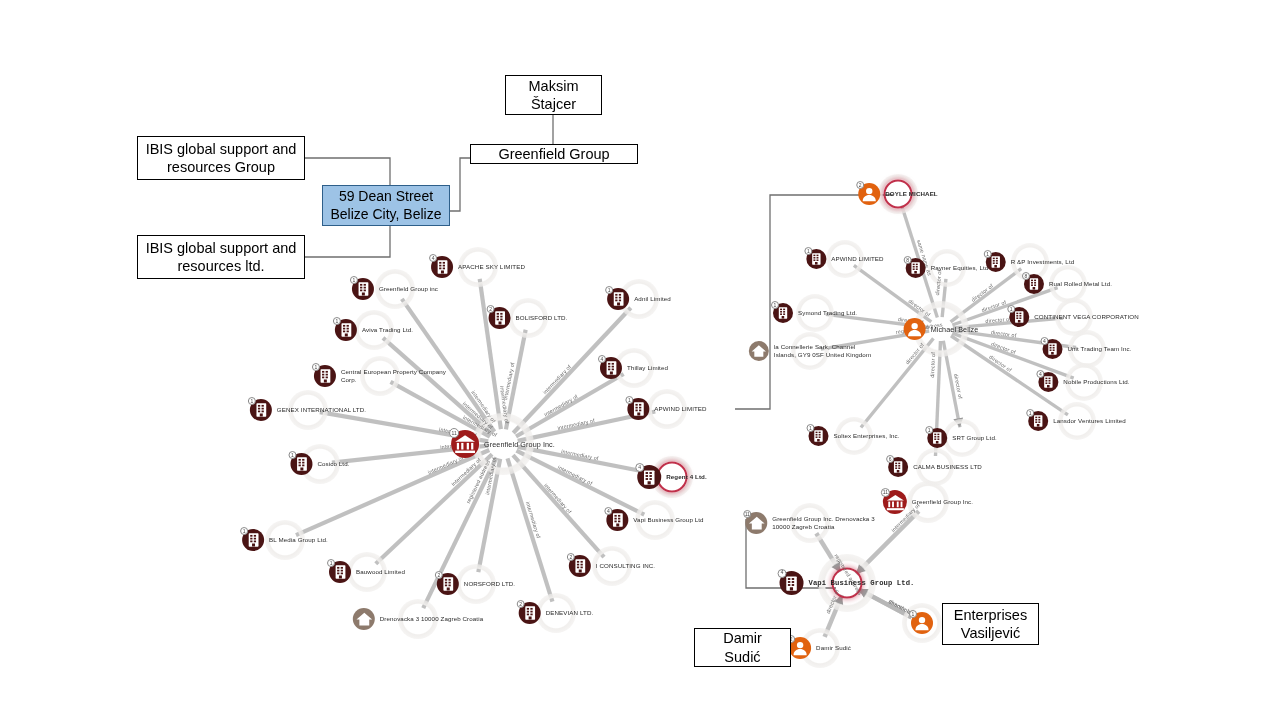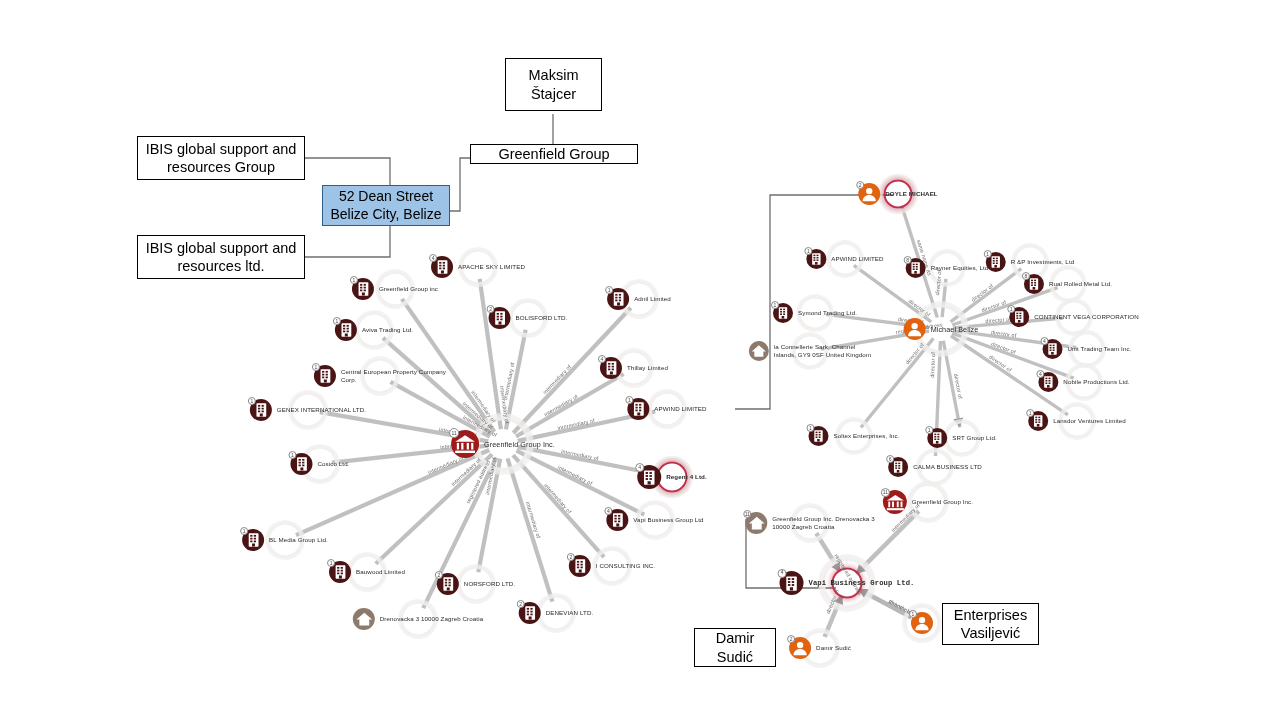--- a/index.html
+++ b/index.html
@@ -829,28 +829,28 @@
       <div class="elabel" style="left: 949.27px; top: 371.923px; transform: rotate(79.095deg) translate(0px, -7px);">director of</div>
       <div class="elabel" style="left: 938.978px; top: 375.495px; transform: rotate(-87.5104deg) translate(0px, -7px);">director of</div>
       <div class="elabel" style="left: 896.943px; top: 533.057px; transform: rotate(-45deg) translate(0px, -7px);">intermediary of</div>
       <div class="elabel" style="left: 829.848px; top: 555.186px; transform: rotate(58.3392deg) translate(0px, -7px);">registered address</div>
       <div class="elabel" style="left: 834.497px; top: 613.099px; transform: rotate(-67.4428deg) translate(0px, -7px);">director of</div>
       <div class="elabel" style="left: 886.498px; top: 604.066px; transform: rotate(28.0725deg) translate(0px, -7px);">director of</div>
       <div class="elabel" style="left: 886.498px; top: 604.066px; transform: rotate(28.0725deg) translate(0px, -7px);">shareholder of</div>
     </div>
 
   <div id="callout-layer">
-      <div class="callout" style="left: 505px; top: 58px; width: 97px; height: 53px;">Maksim
+      <div class="callout" style="left: 505px; top: 75px; width: 97px; height: 40px;">Maksim
 Štajcer</div>
       <div class="callout" style="left: 137px; top: 136px; width: 168px; height: 44px;">IBIS global support and
 resources Group</div>
       <div class="callout" style="left: 137px; top: 235px; width: 168px; height: 44px;">IBIS global support and
 resources ltd.</div>
       <div class="callout" style="left: 470px; top: 144px; width: 168px; height: 20px;">Greenfield  Group</div>
-      <div class="callout highlight" style="left: 322px; top: 185px; width: 128px; height: 41px;">52 Dean  Street
+      <div class="callout highlight" style="left: 322px; top: 185px; width: 128px; height: 41px;">59 Dean  Street
 Belize City, Belize</div>
-      <div class="callout" style="left: 694px; top: 628px; width: 82px; height: 39px;">Damir
+      <div class="callout" style="left: 694px; top: 628px; width: 97px; height: 39px;">Damir
 Sudić</div>
       <div class="callout" style="left: 942px; top: 603px; width: 97px; height: 42px;">Enterprises
 Vasiljević</div>
     </div>
 
 </div>
 
 </body></html>

